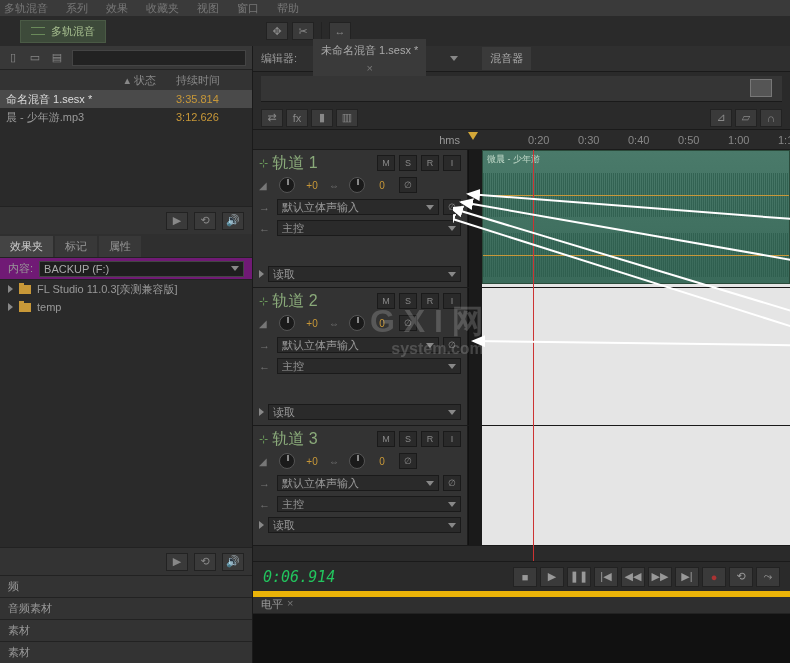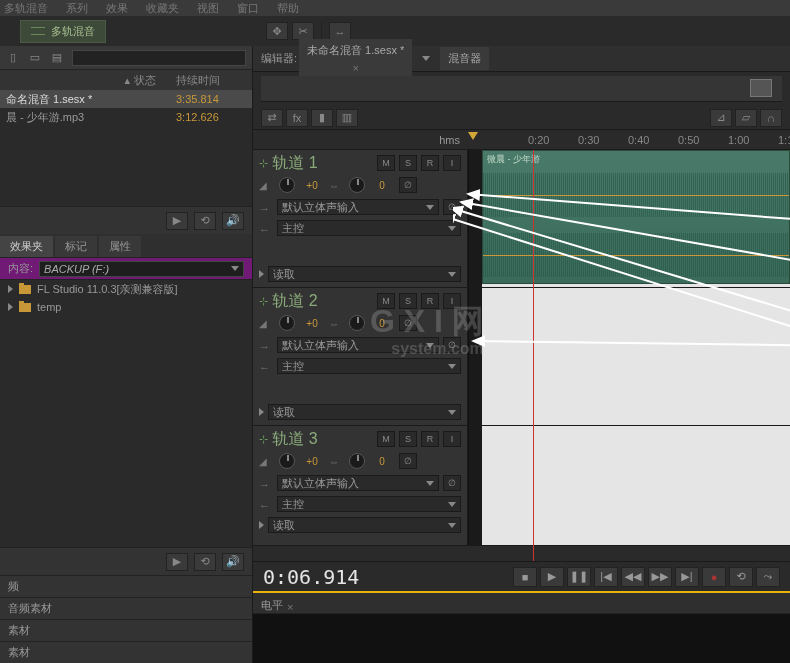--- a/index.html
+++ b/index.html
@@ -22,32 +22,32 @@
 .files-hdr .col2 { width:70px; }
 .file-row { height:18px; display:flex; align-items:center; padding:0 6px; }
 .file-row.sel { background:#4a4a4a; color:#ddd; }
 .file-row .name { flex:1; }
 .file-row .dur { width:70px; color:#c89838; text-align:left; }
 .transport-mini { height:28px; background:#333; display:flex; align-items:center; justify-content:flex-end; padding:0 8px; gap:6px; border-top:1px solid #222; }
 .tabs-row { height:24px; background:#2f2f2f; display:flex; align-items:flex-end; border-bottom:1px solid #222; }
 .tab { padding:3px 10px; background:#383838; color:#999; margin-right:2px; }
 .tab.act { background:#444; color:#ccc; }
 .inner-row { height:22px; display:flex; align-items:center; padding:0 8px; background:#701a75; border-bottom:1px solid #222; }
-.dropdown { flex:1; height:16px; background:#1e1e1e; border:1px solid #444; color:#aaa; padding:0 4px; margin-left:6px; display:flex; align-items:center; justify-content:space-between;font-style:italic; }
+.dropdown { flex:1; height:16px; background:#1e1e1e; border:1px solid #444; color:#aaa; padding:0 4px; margin-left:6px; display:flex; align-items:center; justify-content:space-between; }
 .tri-down { width:0; height:0; border-left:4px solid transparent; border-right:4px solid transparent; border-top:5px solid #888; }
 .media-list { flex:1; background:#2a2a2a; }
 .media-list .hdr { height:20px; background:#333; display:flex; padding:0 8px; align-items:center; }
 .media-list .hdr .n { flex:1; }
 .media-row { height:18px; display:flex; align-items:center; padding:0 8px; gap:6px; }
 .tri-r { width:0; height:0; border-top:4px solid transparent; border-bottom:4px solid transparent; border-left:5px solid #888; }
 .folder { width:12px; height:9px; background:#c89838; display:inline-block; position:relative; }
 .folder:before { content:''; position:absolute; top:-2px; left:0; width:5px; height:2px; background:#c89838; }
 .left-cat { height:22px; background:#333; display:flex; align-items:center; padding:0 8px; border-top:1px solid #222; }
 .right { flex:1; background:#2a2a2a; border-left:1px solid #1a1a1a; display:flex; flex-direction:column; position:relative; }
-.editor-tabs { height:26px; background:#2f2f2f; display:flex; align-items:center; padding:0 8px; gap:2px; border-bottom:1px solid #1a1a1a; }
+.editor-tabs { height:26px; background:#2f2f2f; display:flex; align-items:center; padding:0 8px; gap:16px; border-bottom:1px solid #1a1a1a; }
 .etab { padding:4px 8px; background:#3a3a3a; color:#aaa; display:flex; align-items:center; gap:4px;flex-direction:column; }
 .overview { height:26px; background:#353535; border-bottom:1px solid #1a1a1a; position:relative; margin:4px 8px; }
 .ov-handle { position:absolute; right:10px; top:3px; width:22px; height:18px; background:#555; border:1px solid #777; }
 .track-toolbar { height:24px; display:flex; align-items:center; padding:0 8px; gap:3px; border-bottom:1px solid #1a1a1a; }
 .timeline-ruler { height:20px; background:#2a2a2a; display:flex; border-bottom:1px solid #1a1a1a; position:relative; }
 .ruler-left { width:215px; display:flex; align-items:center; justify-content:flex-end; padding-right:8px; gap:10px; }
 .ruler-ticks { flex:1; display:flex; align-items:center; position:relative; color:#888; font-size:10px; }
 .ruler-ticks span { position:absolute; }
 .playhead-marker { position:absolute; left:0; top:2px; width:10px; height:14px; }
 .marker-shape { width:0; height:0; border-left:5px solid transparent; border-right:5px solid transparent; border-top:8px solid #d4a838; }
@@ -69,24 +69,24 @@
 .track-content { flex:1; background:#e5e5e5; position:relative; }
 .clip { position:absolute; left:0; top:0; right:0; height:134px; background:linear-gradient(#4a7a6a,#3a6a5a); border:1px solid #2a4a3a; }
 .clip-label { position:absolute; left:4px; top:2px; font-size:9px; color:#c0d8c8; }
 .waveform { position:absolute; left:0; right:0; height:60px; }
 .wf1 { top:14px; }
 .wf2 { top:74px; }
 .wf-line { position:absolute; left:0; right:0; top:30px; height:1px; background:#c89838; }
 .wf-fill { position:absolute; left:0; right:0; top:8px; bottom:8px; background:repeating-linear-gradient(90deg,#2a5a4a 0,#2a5a4a 1px,transparent 1px,transparent 2px); opacity:.7; }
 .playhead-line { position:absolute; left:280px; top:0; bottom:0; width:1px; background:#cc3333; z-index:5; }
 .bottom-bar { height:30px; background:#2a2a2a; border-top:1px solid #1a1a1a; display:flex; align-items:center; padding:0 10px; }
-.timecode { color:#e5e5e5; font-size:20px; font-family:monospace; }
+.timecode { color:#22c55e; font-size:15px; font-family:monospace;font-style:italic; }
 .transport { margin-left:auto; display:flex; gap:3px; align-items:center; }
 .tbtn2 { width:24px; height:20px; background:#3a3a3a; border:1px solid #222; display:flex; align-items:center; justify-content:center; color:#999; cursor:pointer; }
-.level-tab { height:22px; background:#2f2f2f; display:flex; align-items:flex-end; padding:0 8px; border-top:2px solid #eab308; }
+.level-tab { height:22px; background:#2f2f2f; display:flex; align-items:flex-start; padding:0 8px; border-top:6px solid #eab308; }
 .level-area { height:50px; background:#111; border-top:1px solid #222; }
 
 .anno { position:absolute; z-index:20; pointer-events:none; }
 .watermark { position:absolute; left:370px; top:300px; color:rgba(200,200,200,0.25); font-size:32px; font-weight:bold; z-index:15; pointer-events:none; }
 .watermark .sm { font-size:16px; display:block; text-align:right; margin-top:-4px; }
 </style>
 </head>
 <body>
 
 <div class="menubar">

